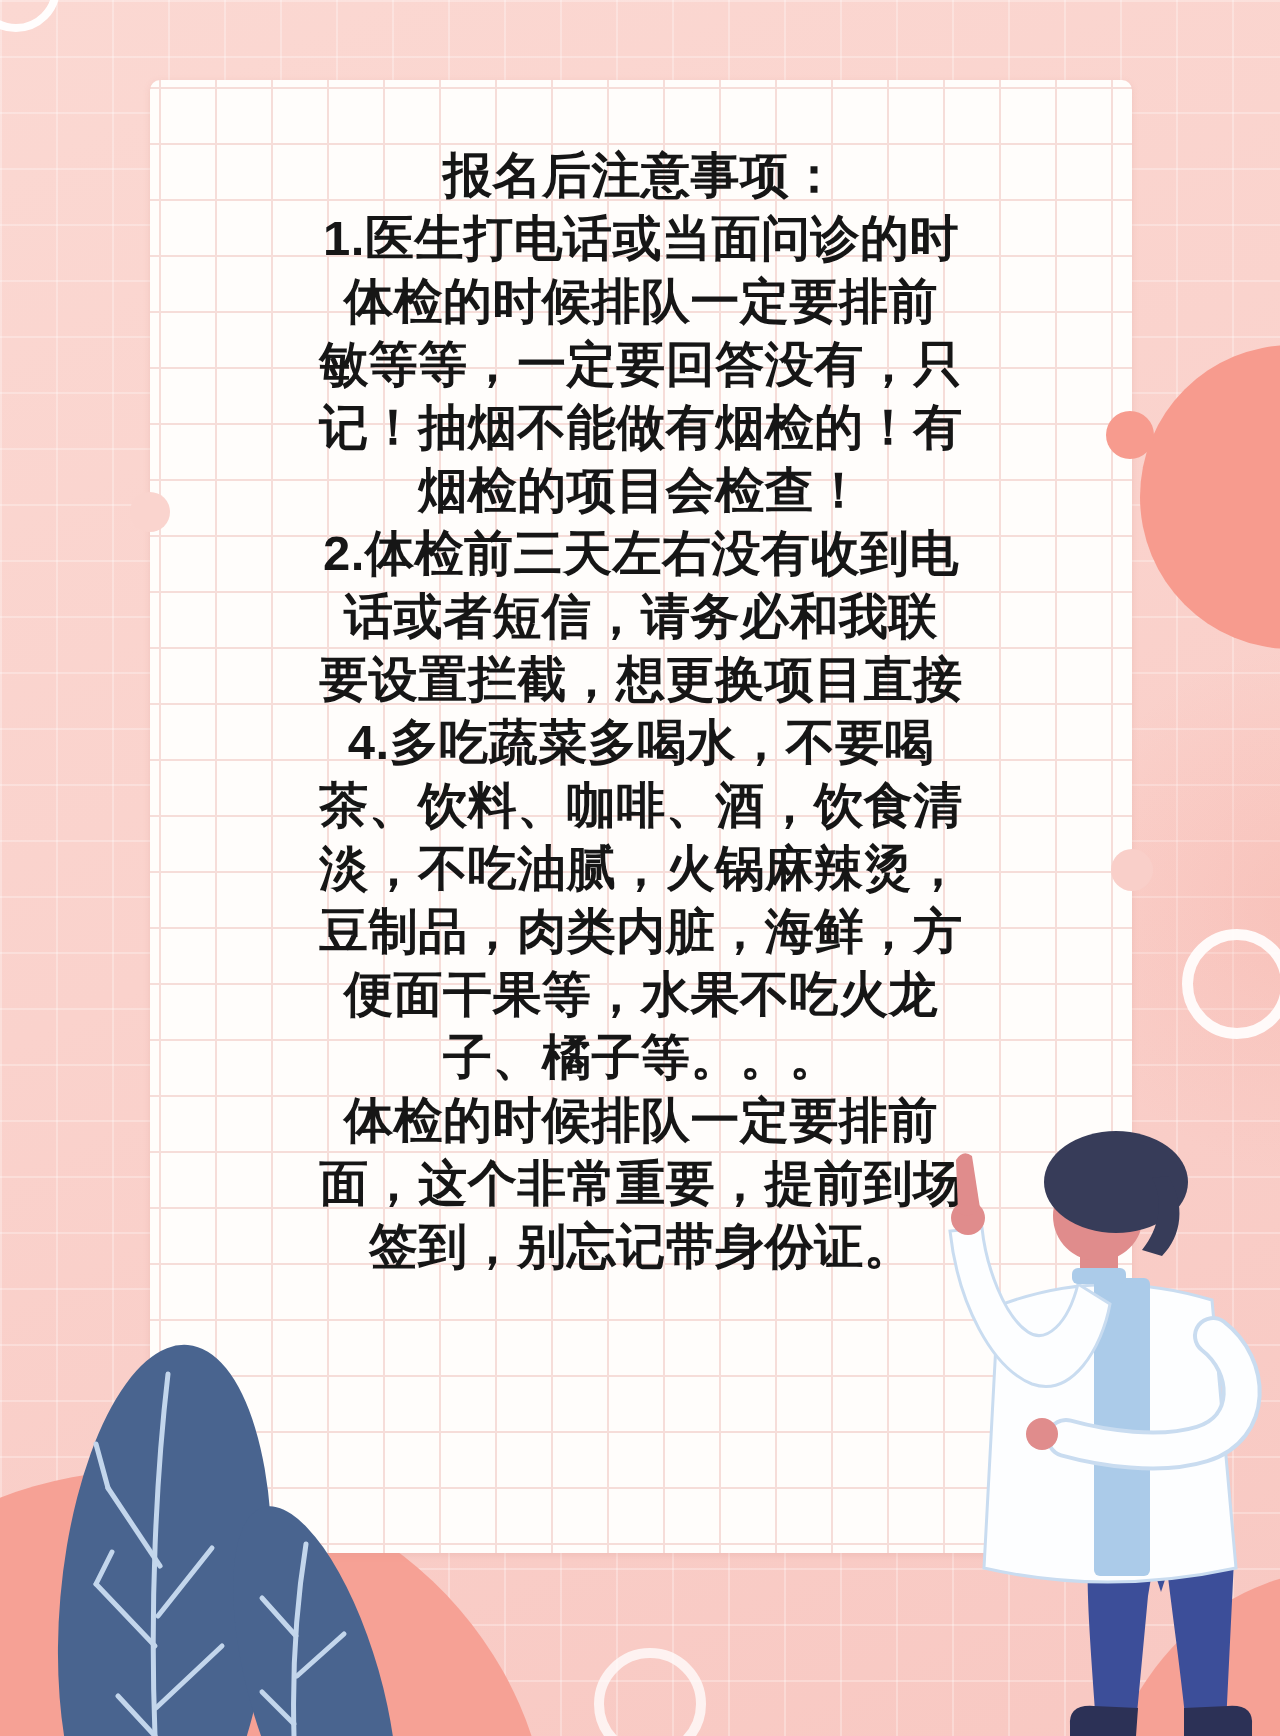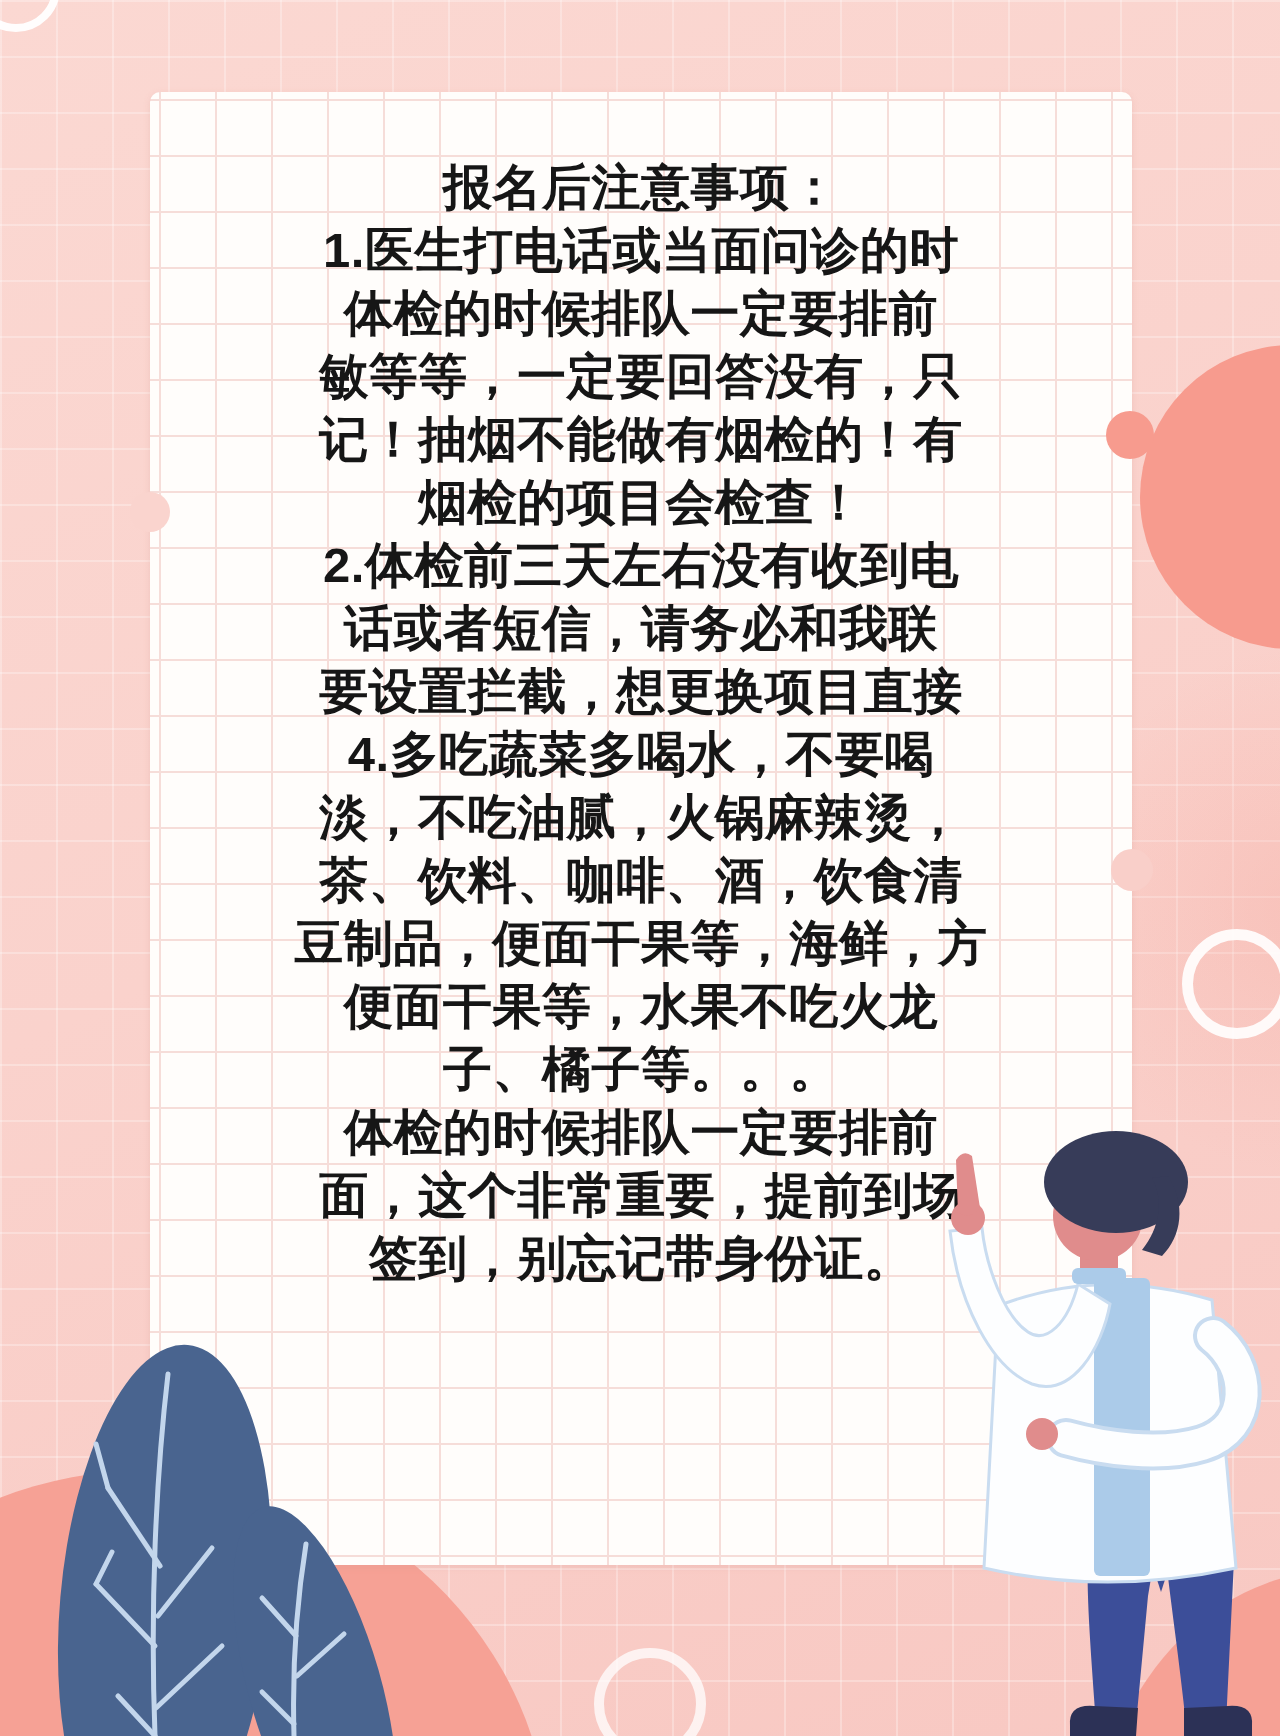--- a/index.html
+++ b/index.html
@@ -30,21 +30,21 @@
   .blob-bottom-left{
     left:-250px;top:1470px;width:800px;height:760px;border-radius:50%;
     background:var(--blob-salmon);
   }
   .blob-bottom-right{
     left:1090px;top:1570px;width:500px;height:600px;border-radius:50%;
     background:var(--blob-salmon);
   }
   
   .note-card{
-    left:150px;top:92px;width:982px;height:1473px;
+    left:150px;top:80px;width:982px;height:1473px;
     background-color:var(--card-bg);
     background-image:
       linear-gradient(to right, var(--card-grid) 2px, transparent 2px),
       linear-gradient(to bottom, var(--card-grid) 2px, transparent 2px);
     background-size:56px 56px;
     background-position:9px 7px;
     border-radius:10px;
     box-shadow:0 2px 6px rgba(214,150,142,0.25);
   }
   .notice{
@@ -87,23 +87,23 @@
         <div class="note-line">报名后注意事项：</div>
         <div class="note-line">1.医生打电话或当面问诊的时</div>
         <div class="note-line">体检的时候排队一定要排前</div>
         <div class="note-line">敏等等，一定要回答没有，只</div>
         <div class="note-line">记！抽烟不能做有烟检的！有</div>
         <div class="note-line">烟检的项目会检查！</div>
         <div class="note-line">2.体检前三天左右没有收到电</div>
         <div class="note-line">话或者短信，请务必和我联</div>
         <div class="note-line">要设置拦截，想更换项目直接</div>
         <div class="note-line">4.多吃蔬菜多喝水，不要喝</div>
+        <div class="note-line">茶、饮料、咖啡、酒，饮食清</div>
         <div class="note-line">淡，不吃油腻，火锅麻辣烫，</div>
-        <div class="note-line">茶、饮料、咖啡、酒，饮食清</div>
-        <div class="note-line">豆制品，便面干果等，海鲜，方</div>
+        <div class="note-line">豆制品，肉类内脏，海鲜，方</div>
         <div class="note-line">便面干果等，水果不吃火龙</div>
         <div class="note-line">子、橘子等。。。</div>
         <div class="note-line">体检的时候排队一定要排前</div>
         <div class="note-line">面，这个非常重要，提前到场</div>
         <div class="note-line">签到，别忘记带身份证。</div>
       </div>
   </div>
 
   <div class="abs notch notch-right-top"></div>
   <div class="abs notch notch-right-mid"></div>

